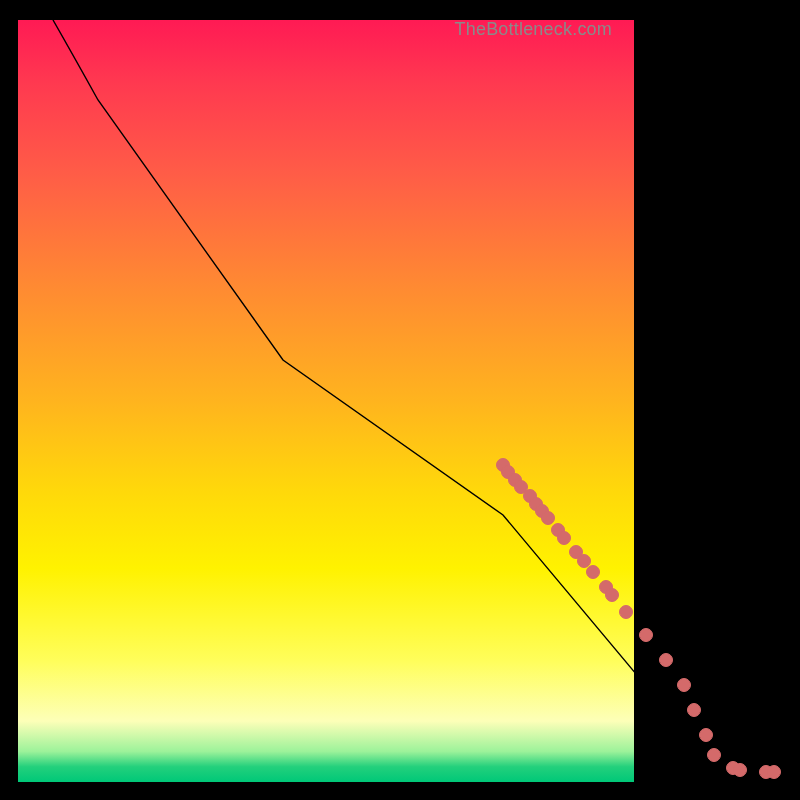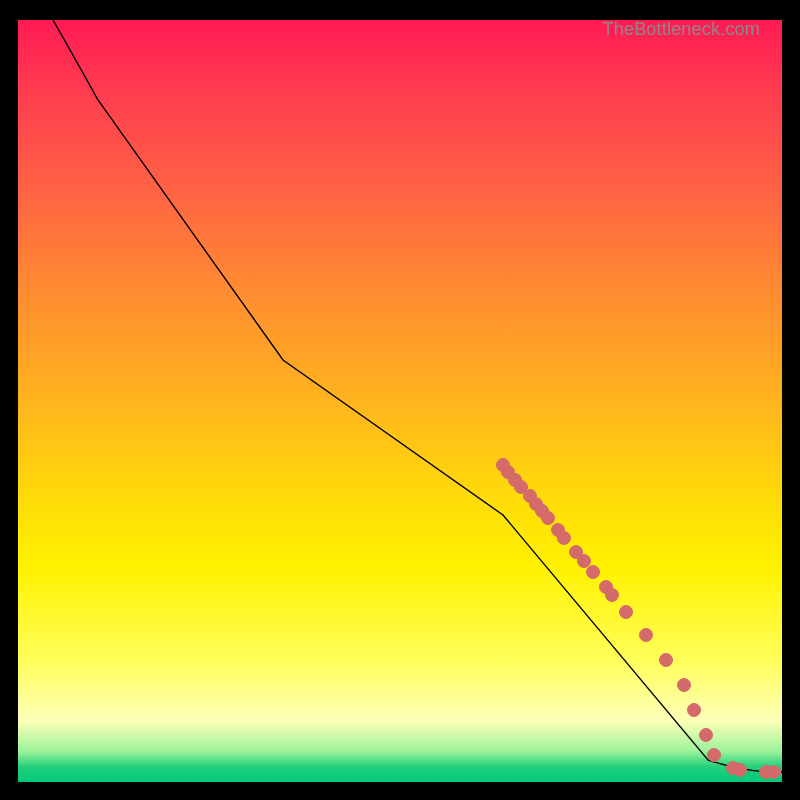--- a/index.html
+++ b/index.html
@@ -15,21 +15,21 @@
     width: 800px;
     height: 800px;
     position: relative;
     background: #000;
   }
   .plot-area {
     
     position: absolute;
     left: 18px;
     top: 20px;
-    width: 764px;   
+    width: 616px;   
     height: 762px;  
     
     background: linear-gradient(
       to bottom,
       #ff1a54 0%,
       #ff3850 8%,
       #ff5c47 20%,
       #ff8a32 35%,
       #ffb41e 50%,
       #ffd90a 62%,

